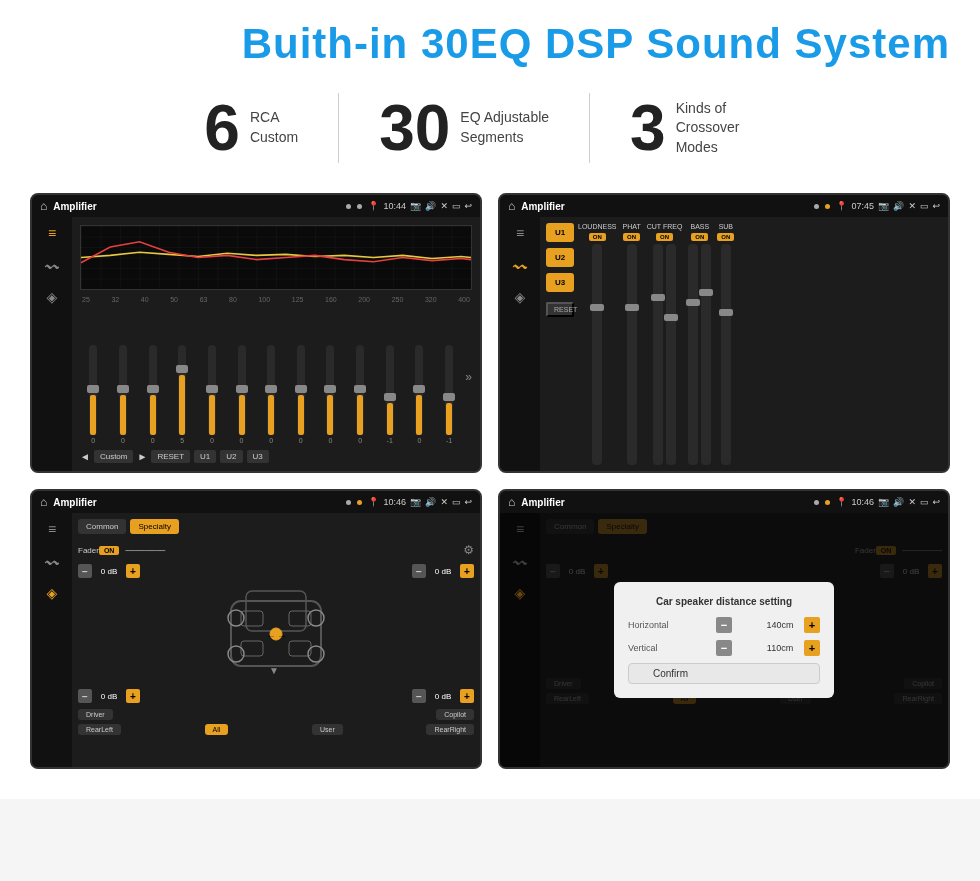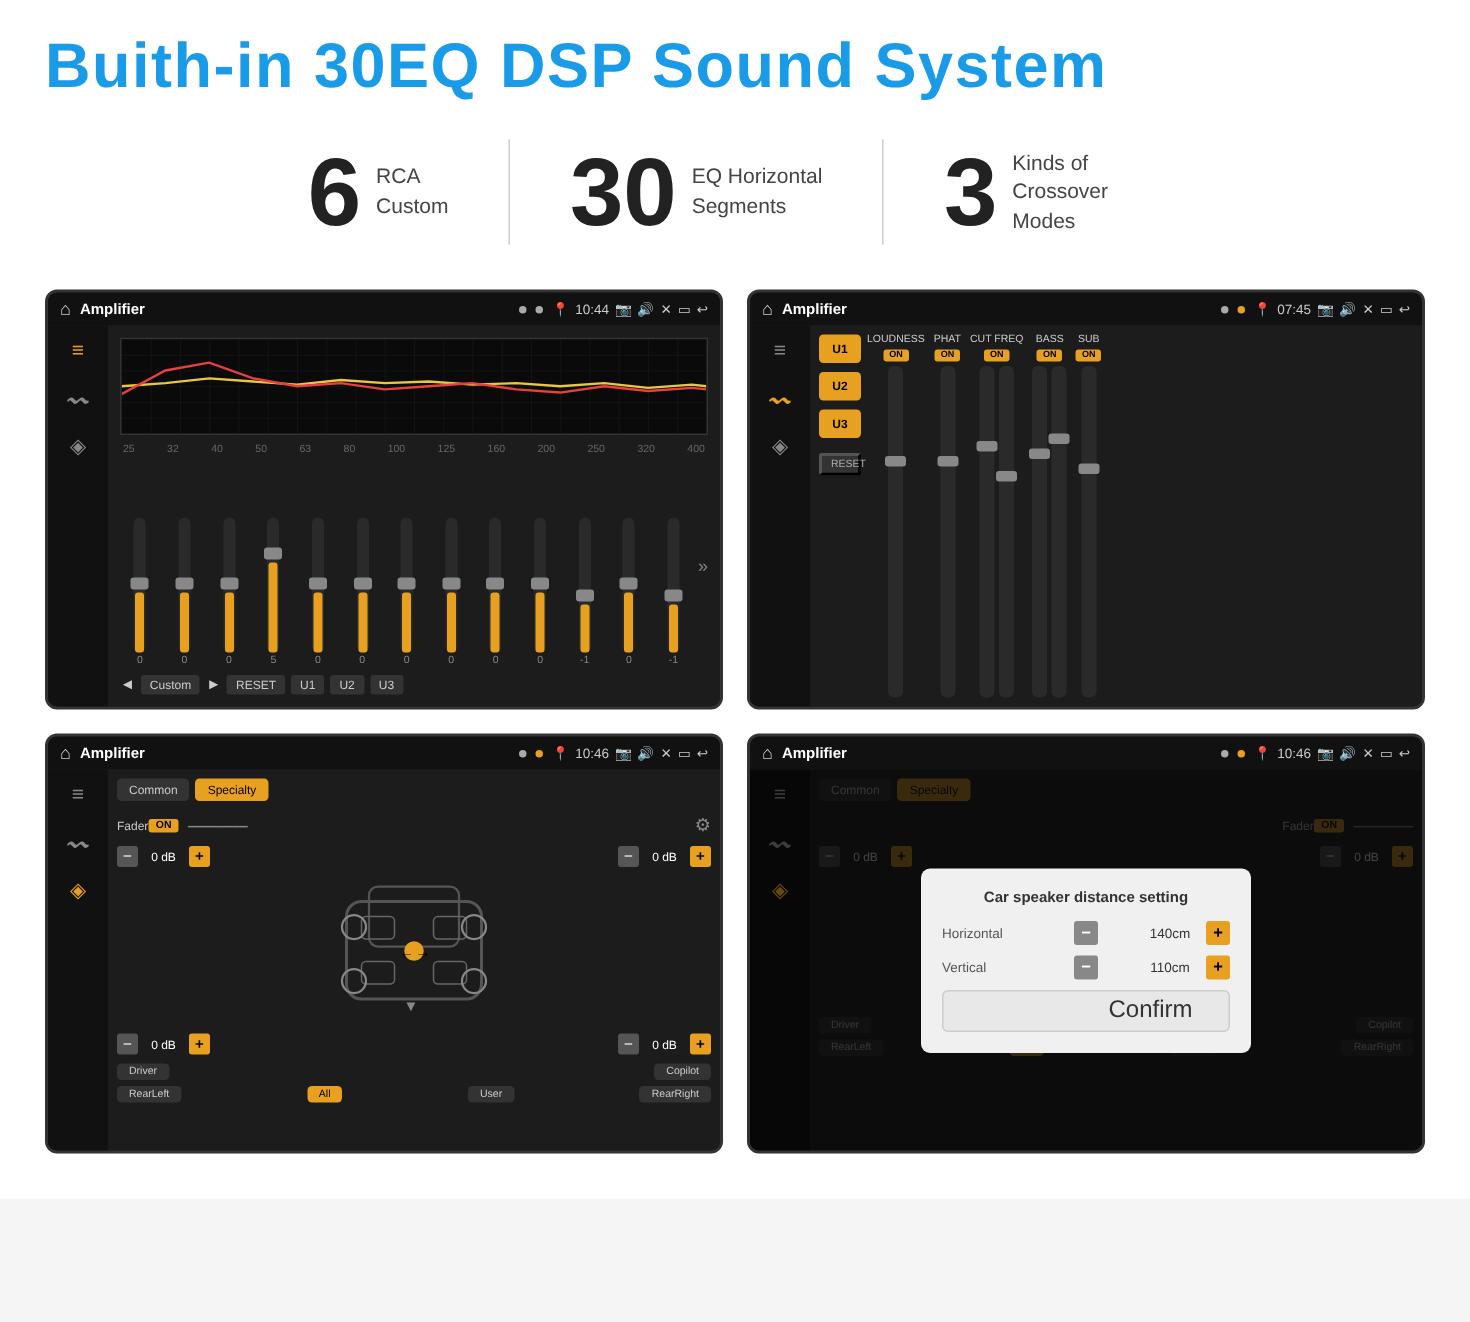--- a/index.html
+++ b/index.html
@@ -11,21 +11,21 @@
     }
 
     .page-wrapper {
       width: 980px;
       background: #fff;
       padding: 20px 30px 30px;
     }
 
     
     .main-title {
-      text-align: left;
+      text-align: right;
       font-size: 42px;
       font-weight: 900;
       color: #1a9be8;
       margin-bottom: 25px;
       letter-spacing: 1px;
     }
 
     
     .stats-row {
       display: flex;
@@ -436,24 +436,24 @@
       text-align: center;
       margin-left: 24px;
     }
     .dialog-confirm-btn {
       display: block;
       margin: 2px auto 0;
       background: #e8e8e8;
       border: 1px solid #ccc;
       border-radius: 4px;
       padding: 4px 24px;
-      font-size: 16px;
+      font-size: 10px;
       color: #333;
       cursor: pointer;
-      text-align: right;
+      text-align: left;
     }
 
     .reset-btn {
       background: #333;
       color: #aaa;
       font-size: 7px;
       padding: 2px 6px;
       border-radius: 2px;
       margin-top: 4px;
     }
@@ -470,21 +470,21 @@
       <span class="stat-number">6</span>
       <div class="stat-desc">
         <div>RCA</div>
         <div>Custom</div>
       </div>
     </div>
     <div class="stat-divider"></div>
     <div class="stat-item">
       <span class="stat-number">30</span>
       <div class="stat-desc">
-        <div>EQ Horizontal</div>
+        <div>EQ Adjustable</div>
         <div>Segments</div>
       </div>
     </div>
     <div class="stat-divider"></div>
     <div class="stat-item">
       <span class="stat-number">3</span>
       <div class="stat-desc">
         <div>Kinds of</div>
         <div>Crossover Modes</div>
       </div>

